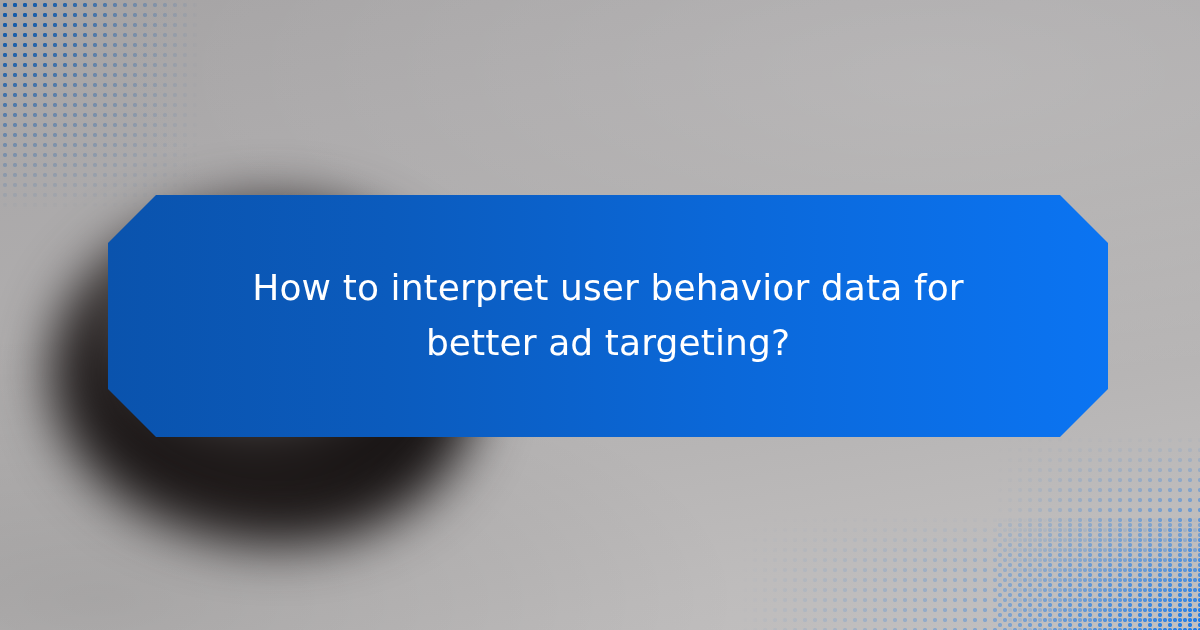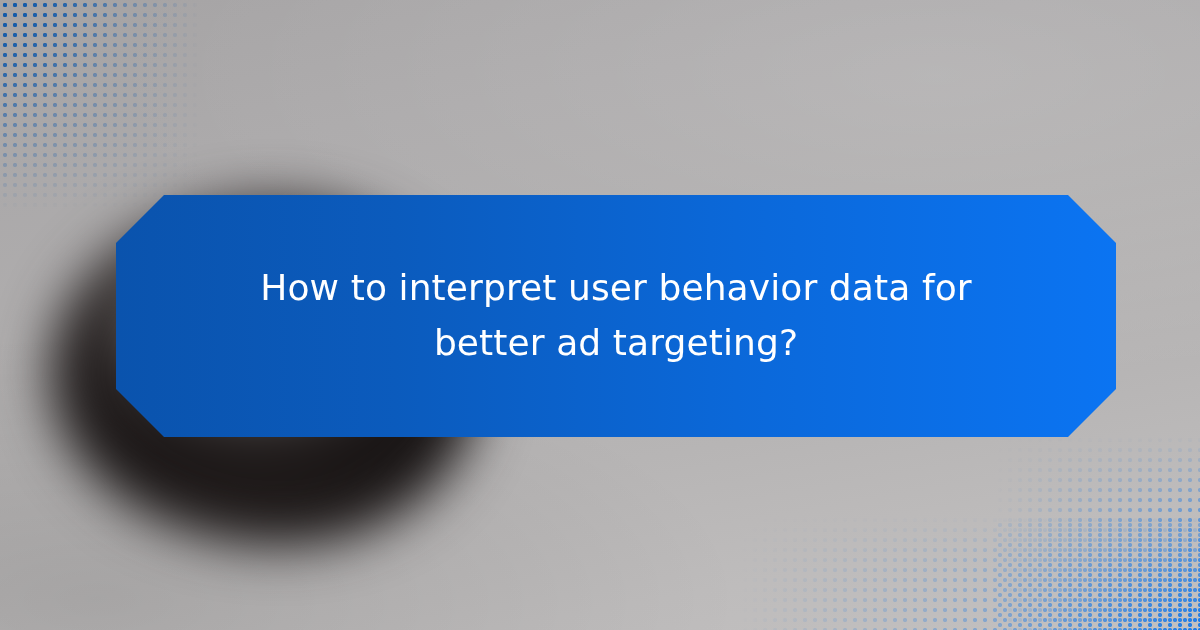--- a/index.html
+++ b/index.html
@@ -119,21 +119,21 @@
     -webkit-mask-composite:source-in;
     mask-image:
       linear-gradient(to left, #000 0%, rgba(0,0,0,.42) 42%, rgba(0,0,0,0) 100%),
       linear-gradient(to top, #000 0%, rgba(0,0,0,.6) 55%, rgba(0,0,0,0) 100%);
     mask-composite:intersect;
   }
 
   
   .banner {
     position:absolute;
-    left:116px; top:195px;
+    left:108px; top:195px;
     width:1000px; height:242px;
     background:linear-gradient(to right, #0a53ad 0%, #0b5bbd 28%, #0b68d9 62%, #0b74f2 100%);
     clip-path:polygon(
       48px 0,
       calc(100% - 48px) 0,
       100% 48px,
       100% calc(100% - 48px),
       calc(100% - 48px) 100%,
       48px 100%,
       0 calc(100% - 48px),

